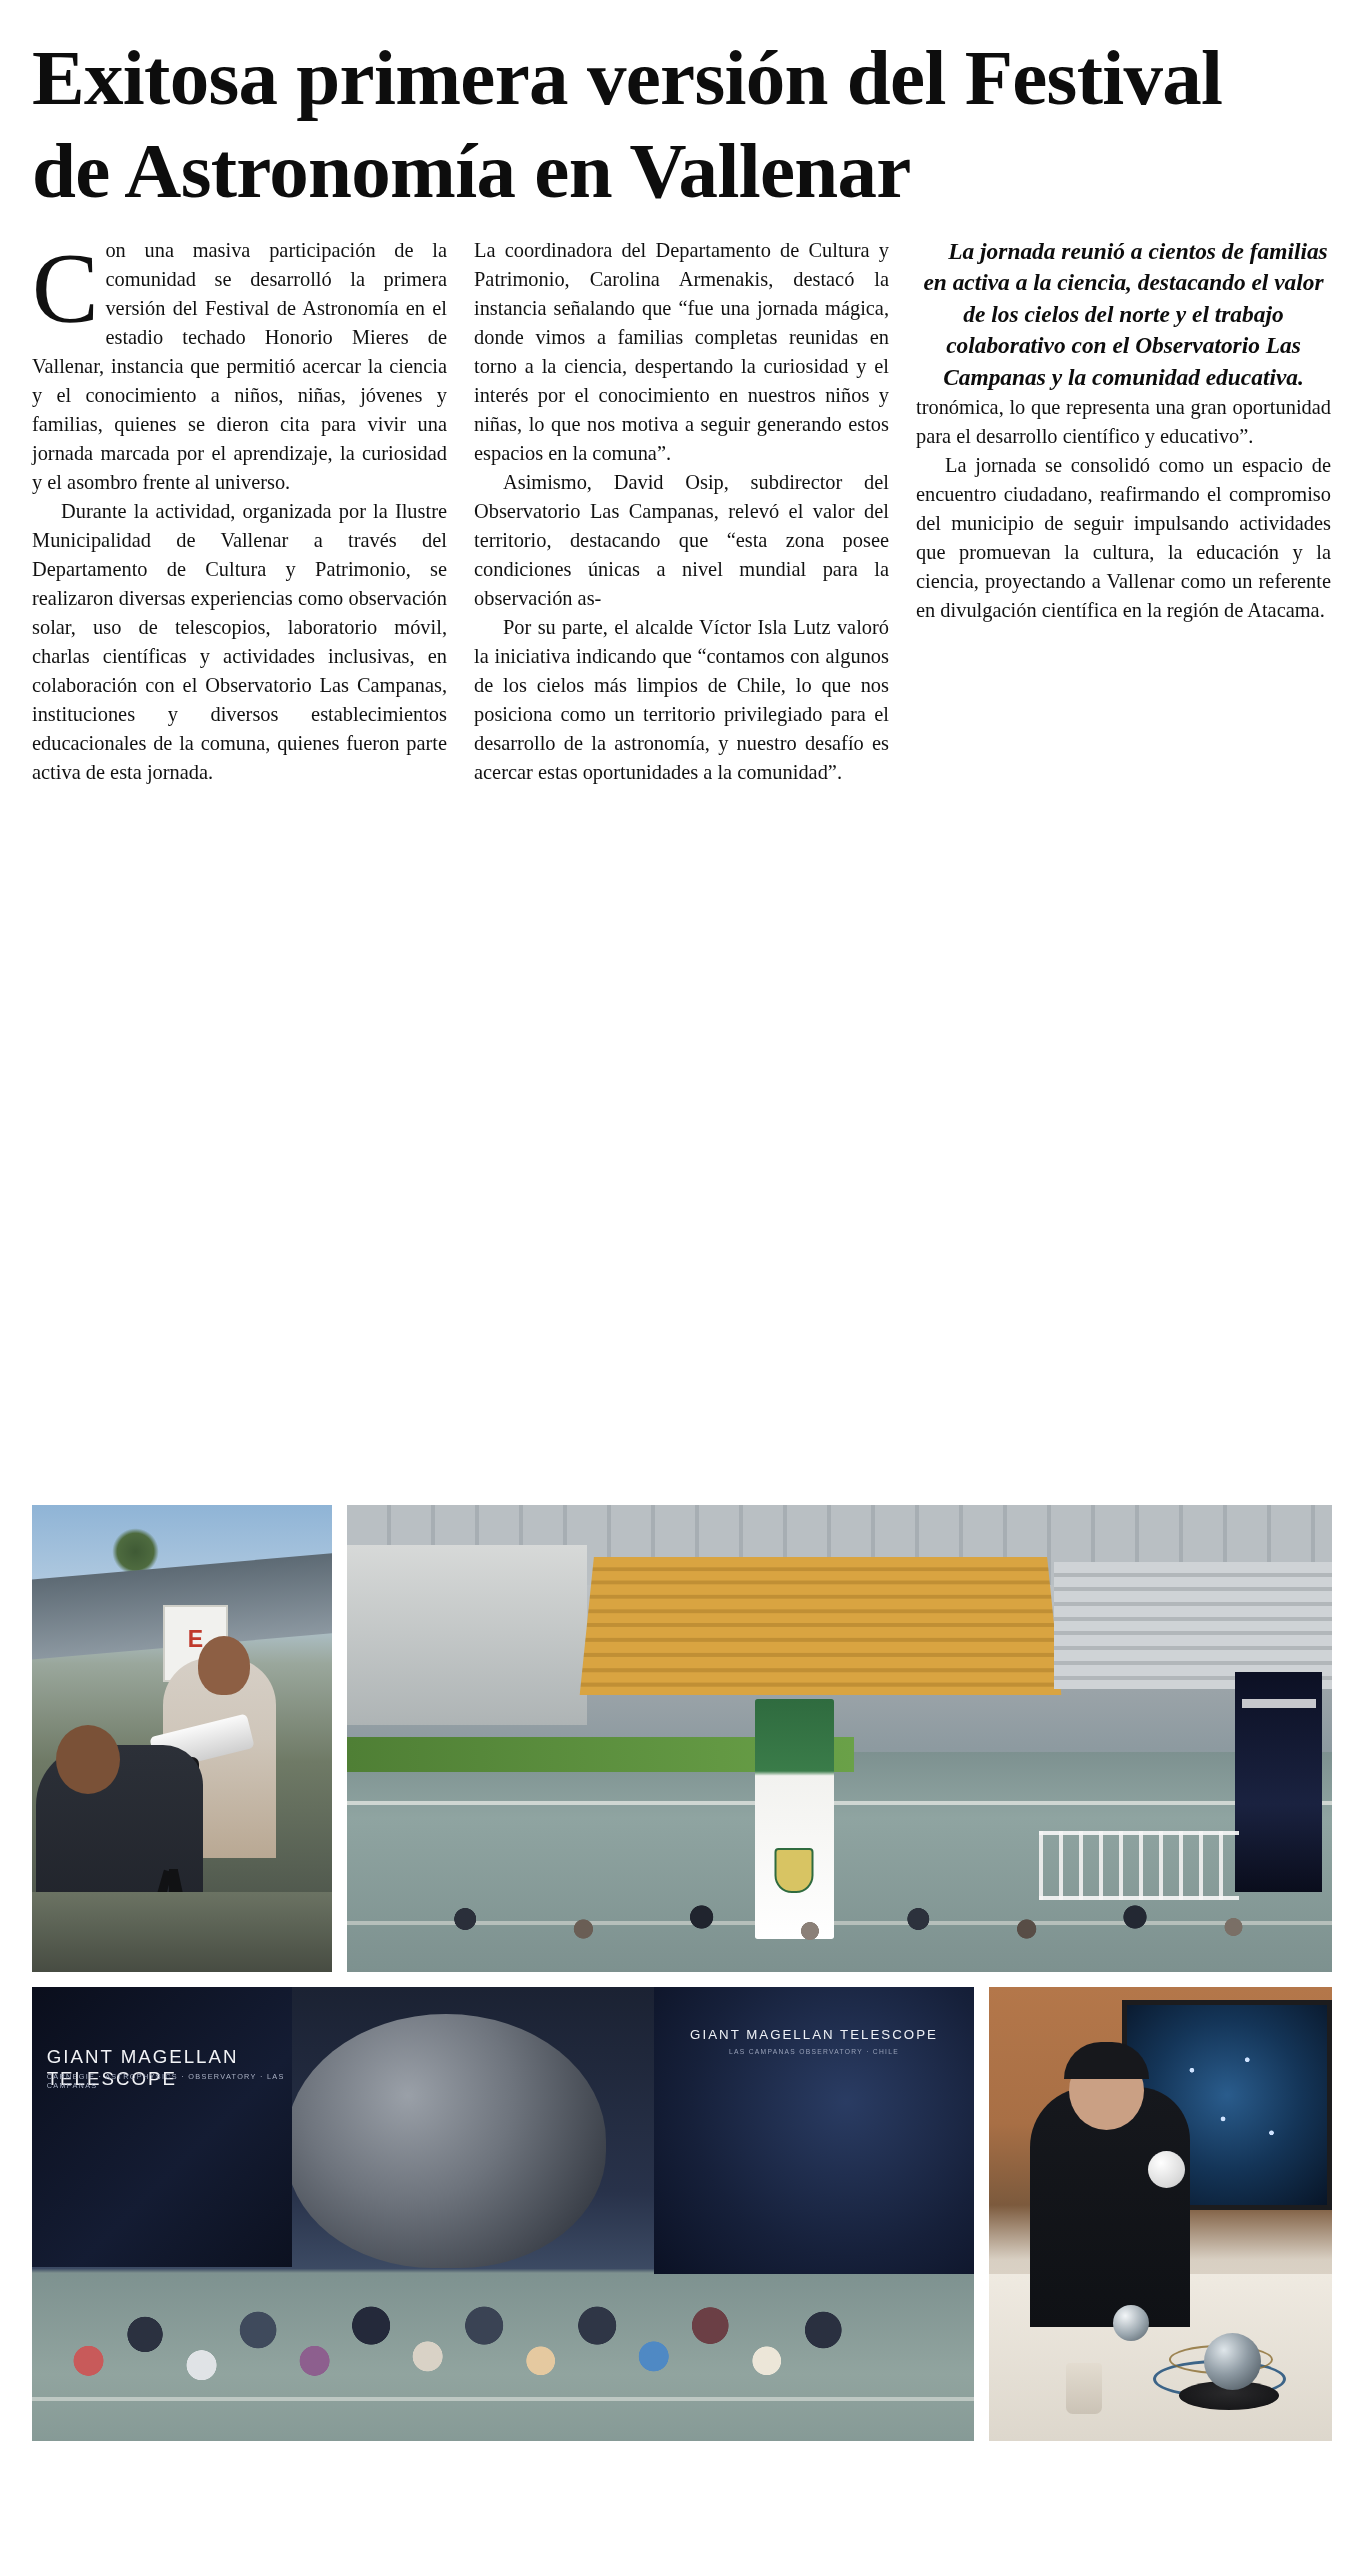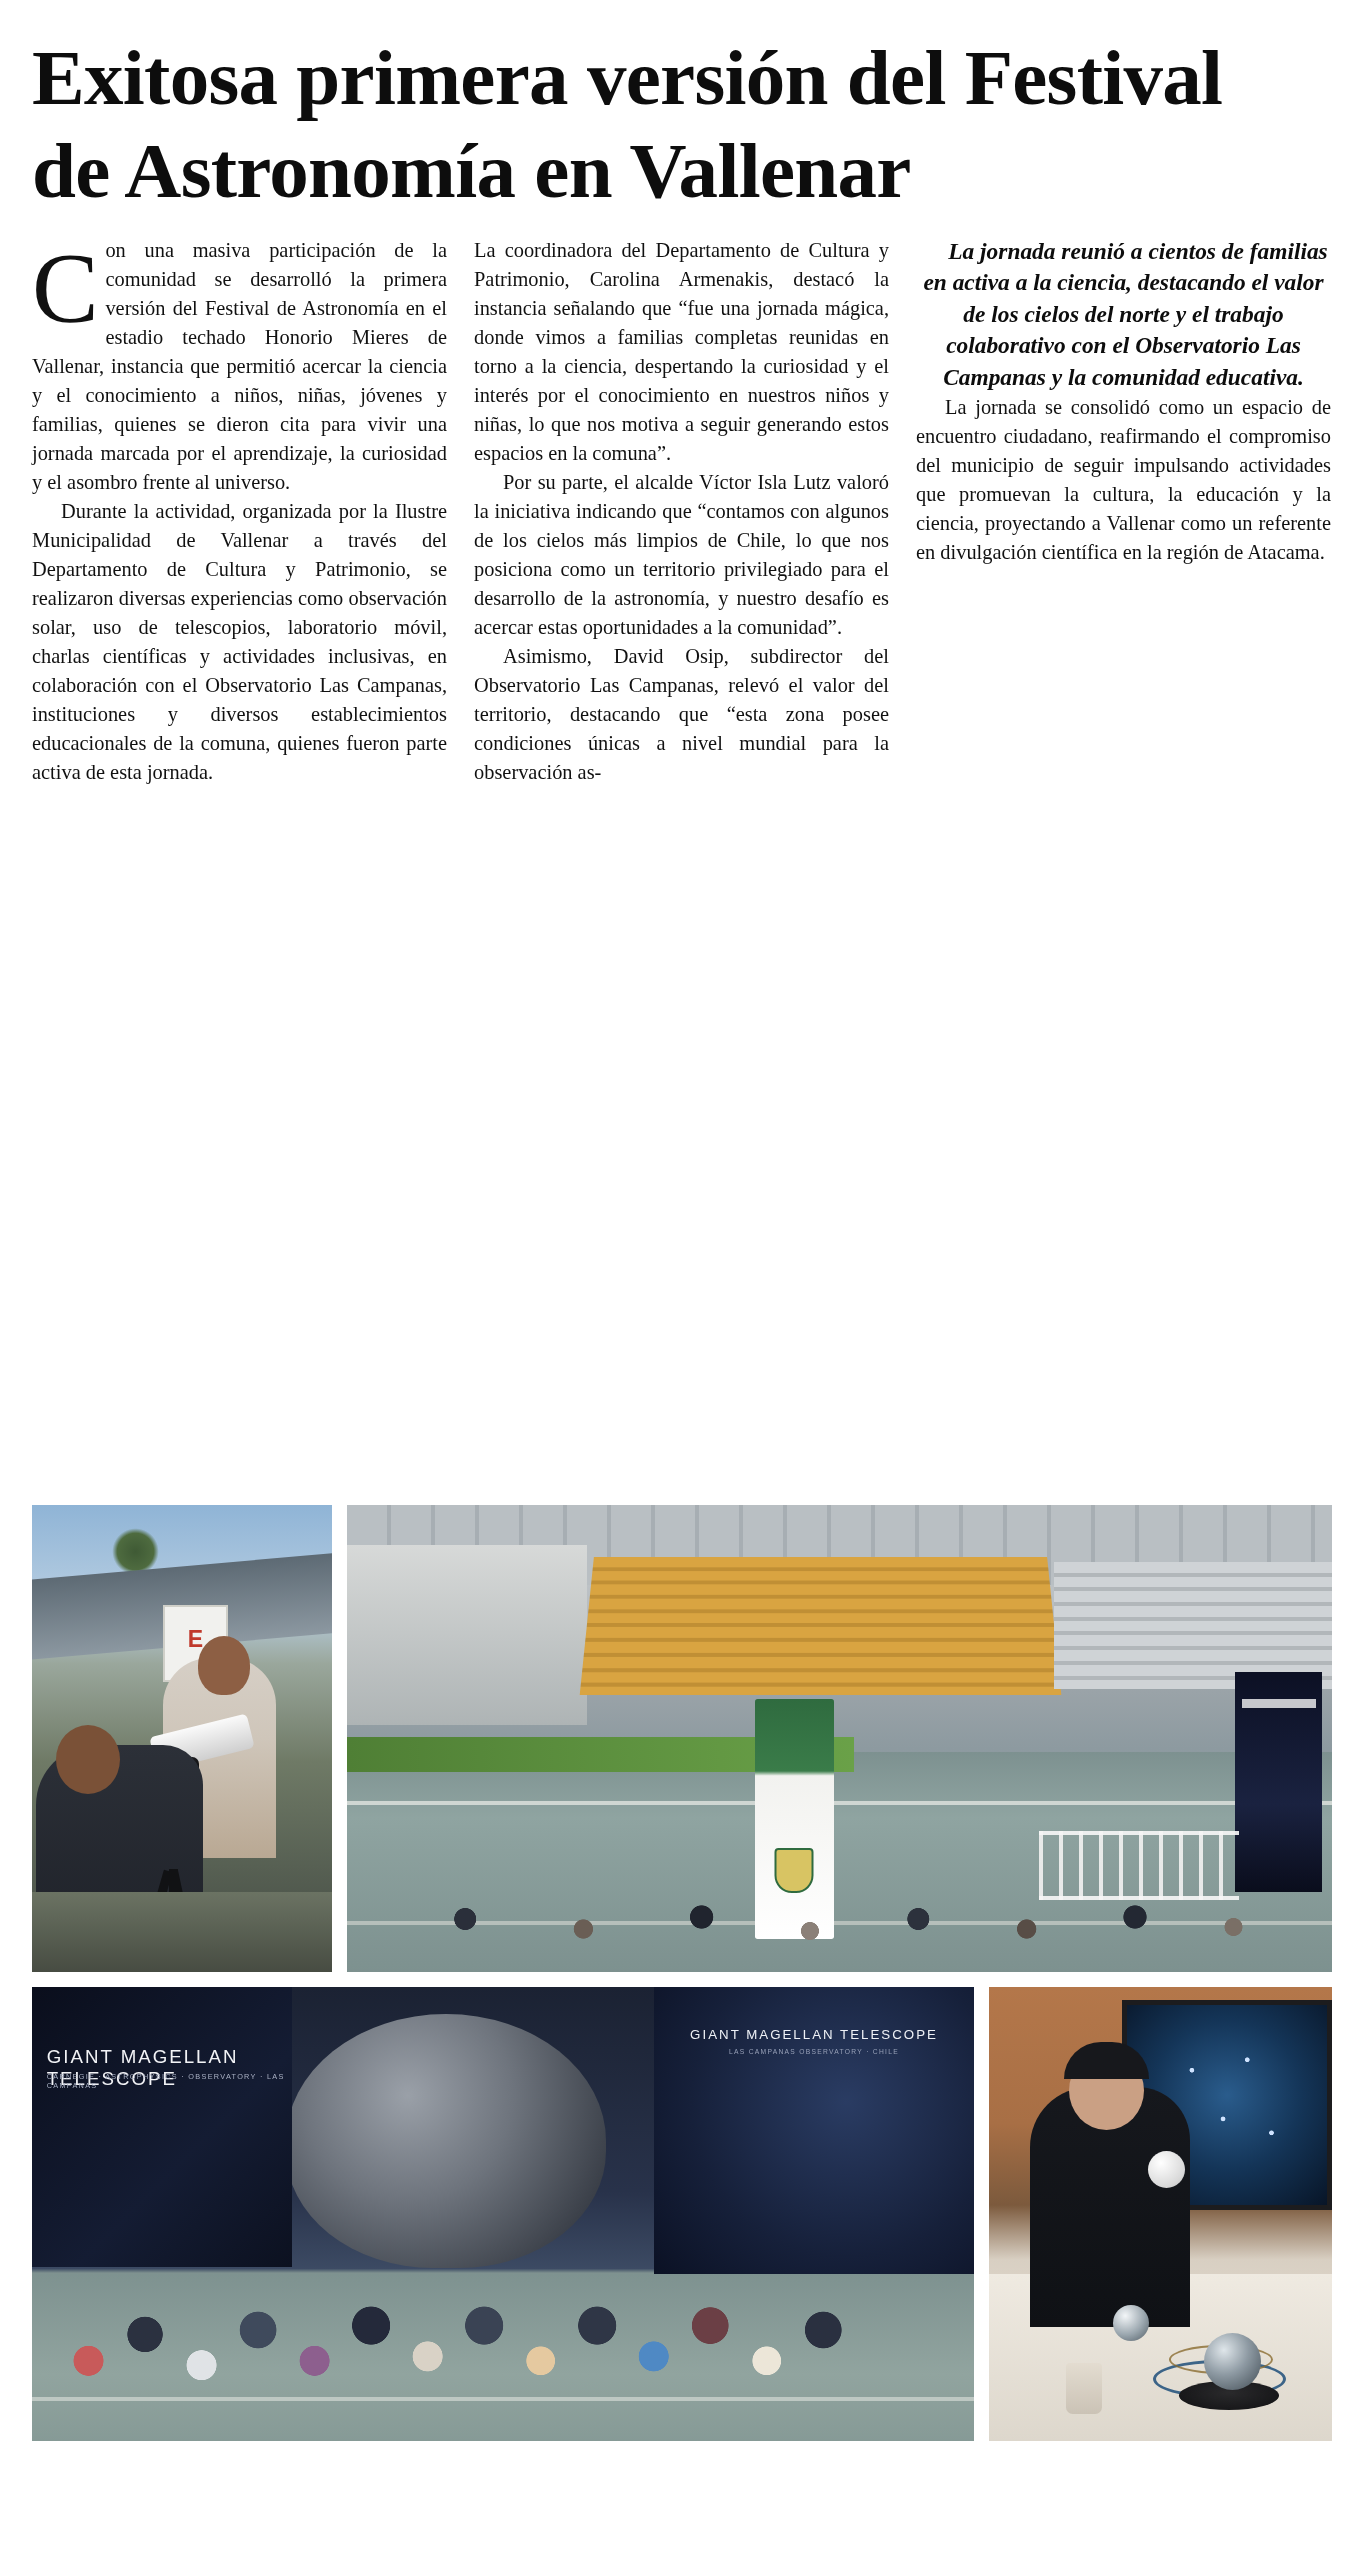--- a/index.html
+++ b/index.html
@@ -400,26 +400,27 @@
 
   <div class="article">
 
     <div class="col col1">
       <p class="first"><span class="dropcap">C</span><span>on una masiva participación de la comunidad se desarrolló la primera versión del Festival de Astronomía en el estadio techado Honorio Mieres de Vallenar, instancia que permitió acercar la ciencia y el conocimiento a niños, niñas, jóvenes y familias, quienes se dieron cita para vivir una jornada marcada por el aprendizaje, la curiosidad y el asombro frente al universo.</span></p>
       <p>Durante la actividad, organizada por la Ilustre Municipalidad de Vallenar a través del Departamento de Cultura y Patrimonio, se realizaron diversas experiencias como observación solar, uso de telescopios, laboratorio móvil, charlas científicas y actividades inclusivas, en colaboración con el Observatorio Las Campanas, instituciones y diversos establecimientos educacionales de la comuna, quienes fueron parte activa de esta jornada.</p>
     </div>
 
     <div class="col col2">
       <p class="first">La coordinadora del Departamento de Cultura y Patrimonio, Carolina Armenakis, destacó la instancia señalando que “fue una jornada mágica, donde vimos a familias completas reunidas en torno a la ciencia, despertando la curiosidad y el interés por el conocimiento en nuestros niños y niñas, lo que nos motiva a seguir generando estos espacios en la comuna”.</p>
+      <p>Asimismo, David Osip, subdirector del Observatorio Las Campanas, relevó el valor del territorio, destacando que “esta zona posee condiciones únicas a nivel mundial para la observación as-</p>
       <p>Por su parte, el alcalde Víctor Isla Lutz valoró la iniciativa indicando que “contamos con algunos de los cielos más limpios de Chile, lo que nos posiciona como un territorio privilegiado para el desarrollo de la astronomía, y nuestro desafío es acercar estas oportunidades a la comunidad”.</p>
-      <p>Asimismo, David Osip, subdirector del Observatorio Las Campanas, relevó el valor del territorio, destacando que “esta zona posee condiciones únicas a nivel mundial para la observación as-</p>
     </div>
 
     <div class="col col3">
       <p class="pullquote">La jornada reunió a cientos de familias en activa a la ciencia, destacando el valor de los cielos del norte y el trabajo colaborativo con el Observatorio Las Campanas y la comunidad educativa.</p>
+      <p class="first">tronómica, lo que representa una gran oportunidad para el desarrollo científico y educativo”.</p>
       <p>La jornada se consolidó como un espacio de encuentro ciudadano, reafirmando el compromiso del municipio de seguir impulsando actividades que promuevan la cultura, la educación y la ciencia, proyectando a Vallenar como un referente en divulgación científica en la región de Atacama.</p>
     </div>
 
   </div>
 
   <div class="photos">
 
     <div class="photo-row">
 
       <div class="photo p1">

